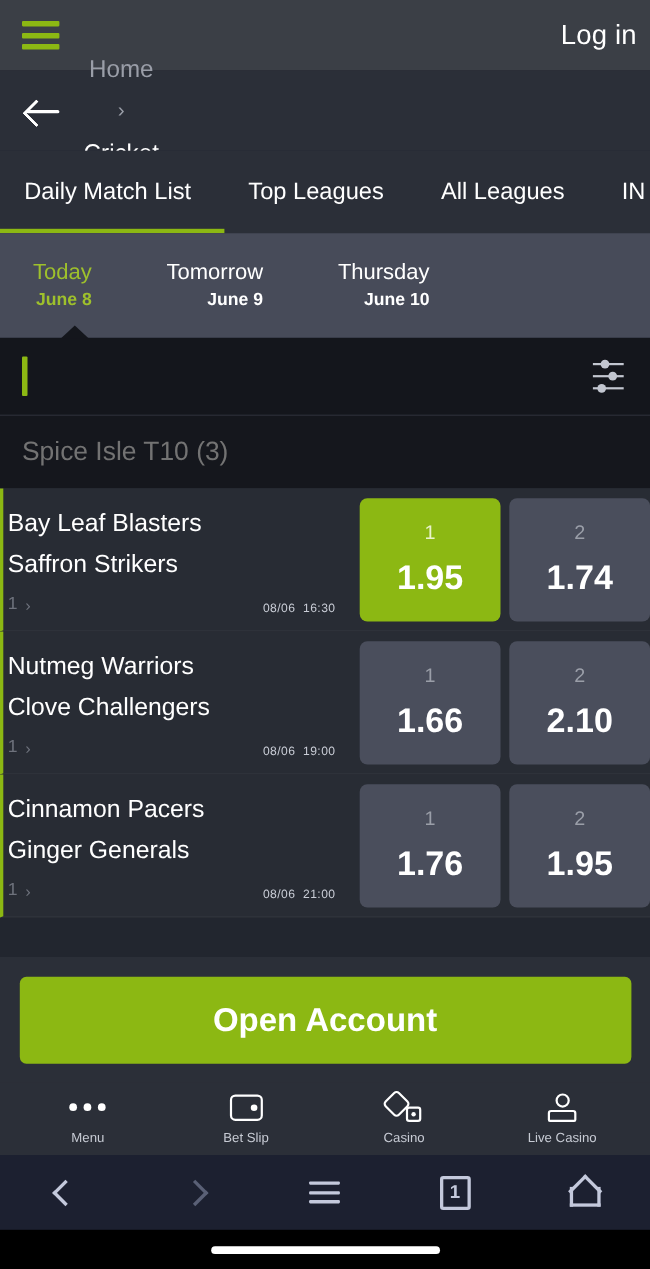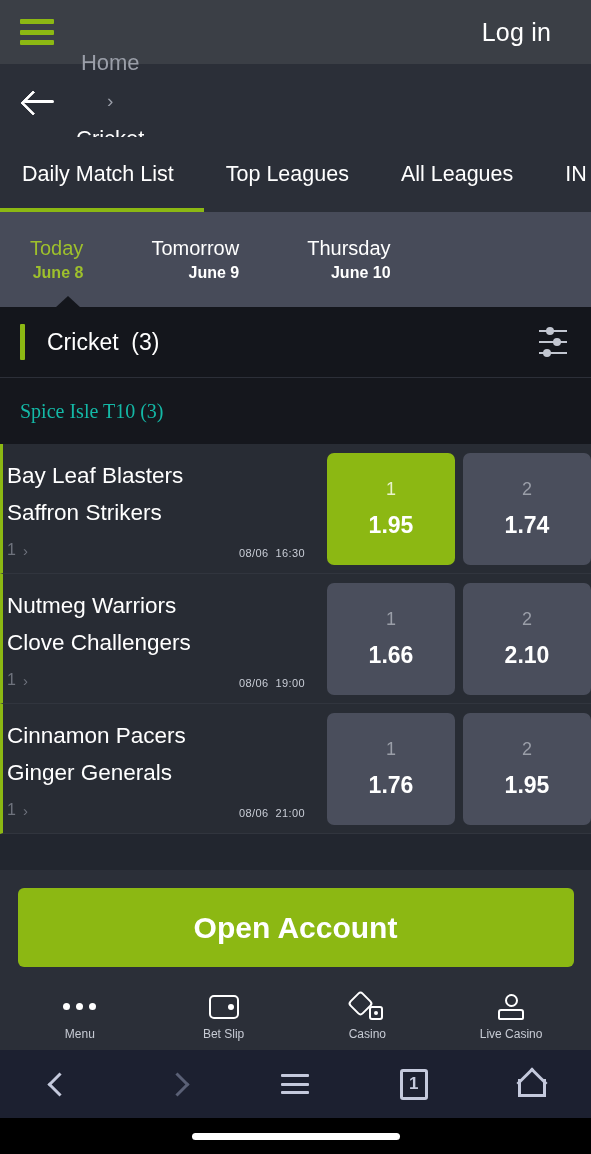--- a/index.html
+++ b/index.html
@@ -8,21 +8,21 @@
     background:#000;
     font-family:"Liberation Sans", sans-serif;
     overflow:hidden;
   }
   .phone { position:relative; width:591px; height:1154px; background:#22262f; overflow:hidden; }
 
   
   .topbar {
     height:64px; background:#3b3f46;
     display:flex; align-items:center; justify-content:space-between;
-    padding:0 40px 0 20px;
+    padding:0 12px 0 20px;
   }
   .hamburger { width:34px; height:26px; display:flex; flex-direction:column; justify-content:space-between; cursor:pointer; }
   .hamburger i { display:block; height:5px; border-radius:1px; background:#8cb813; }
   .login-btn { color:#fff; font-size:25px; letter-spacing:.2px; }
 
   
   .crumbbar { height:73px; background:#2b2f38; display:flex; align-items:center; padding-left:22px; gap:20px; }
   .back-arrow { width:34px; height:30px; position:relative; flex:none; }
   .back-arrow:before{
     content:""; position:absolute; left:2px; top:14px; width:30px; height:3px; background:#fff; border-radius:2px;
@@ -57,21 +57,21 @@
   .sport-left { display:flex; align-items:center; gap:22px; }
   .sport-bar { width:5px; height:36px; background:#8cb813; border-radius:1px; }
   .sport-title { color:#fff; font-size:23px; }
   .filter-icon { width:28px; height:24px; display:flex; flex-direction:column; justify-content:space-between; }
   .filter-icon .row { position:relative; height:2px; background:#c2c6d0; }
   .filter-icon .row b { position:absolute; top:-3px; width:8px; height:8px; border-radius:50%; background:#c2c6d0; }
 
   
   .league-hdr { background:#15171d; height:67px; display:flex; align-items:center; padding-left:20px;
     border-top:1px solid #2c2f38; }
-  .league-name { color:#14b8a6; font-size:20px;font-family:Liberation Serif, serif; }
+  .league-name { color:#737373; font-size:24px; }
 
   
   .matches { background:#282c34; }
   .match {
     height:130px; position:relative; display:flex; align-items:center;
     border-bottom:1px solid #31353e; border-left:3px solid #8cb813;
     background:#282c34; 
   }
   .m-info { flex:1; position:relative; height:100%; }
   .m-team { color:#fff; font-size:22.5px; position:absolute; left:4px; }
@@ -81,21 +81,21 @@
   .m-chev { font-size:15px; color:#6e727c; }
   .m-time { position:absolute; right:22px; bottom:14px; color:#c9cdd6; font-size:11px; letter-spacing:.4px; }
   .odds { display:flex; gap:8px; padding-right:0; }
   .odd {
     width:128px; height:112px; border-radius:7px; background:#4a4e5c;
     display:flex; flex-direction:column; align-items:center; justify-content:center; gap:12px;
   }
   .odd.sel { background:#8cb813; }
   .odd .o-lab { font-size:18px; color:#9a9ea8; }
   .odd.sel .o-lab { color:#e9f3cc; }
-  .odd .o-val { font-size:23px; color:#fff; font-weight:bold; }
+  .odd .o-val { font-size:31px; color:#fff; font-weight:bold; }
   .odd.sel .o-val { color:#fff; }
 
   
   .cta-wrap { position:absolute; left:0; right:0; bottom:169px; background:#2b2f38; height:115px;
      display:flex; align-items:center; justify-content:center; }
   .cta {
     width:556px; height:79px; background:#8cb813; border-radius:6px;
     display:flex; align-items:center; justify-content:center;
     color:#fff; font-size:30px; font-weight:bold;
   }
@@ -186,24 +186,20 @@
     <div class="date-col">
       <div class="date-day">Thursday</div>
       <div class="date-num">June 10</div>
     </div>
     <div class="date-caret"></div>
   </div>
 
   <div class="sport-hdr">
     <div class="sport-left">
       <div class="sport-bar"></div>
-      <div class="sport-title">
-        <span>Cricket</span>&nbsp;
-        <span>(3)</span>
-      </div>
     </div>
     <div class="filter-icon">
       <div class="row">
           <b style="left:7px"></b>
         </div>
       <div class="row">
           <b style="left:14px"></b>
         </div>
       <div class="row">
           <b style="left:4px"></b>

